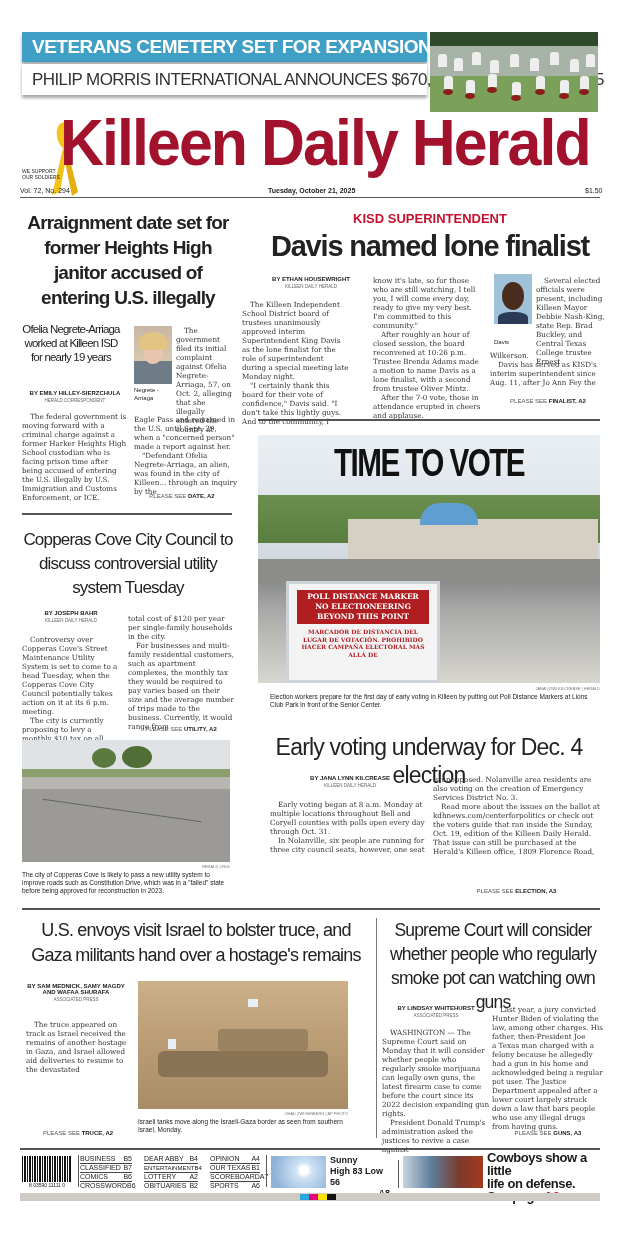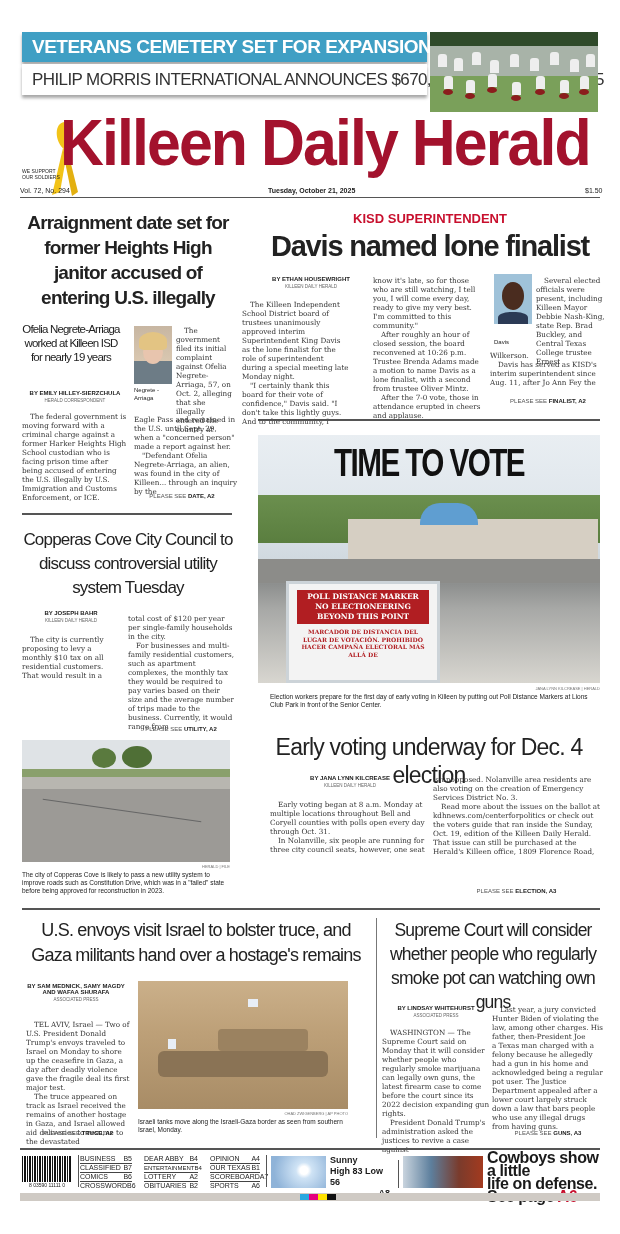--- a/index.html
+++ b/index.html
@@ -160,20 +160,21 @@
   <p>Read more about the issues on the ballot at kdhnews.com/centerforpolitics or check out the voters guide that ran inside the Sunday, Oct. 19, edition of the Killeen Daily Herald. That issue can still be purchased at the Herald's Killeen office, 1809 Florence Road,</p>
 </div>
 <div class="abs jump" style="left:433px;top:888px;width:167px"><span>PLEASE SEE</span> <b>ELECTION, A3</b></div>
 
 <div class="abs hl2" style="left:22px;top:528px;width:212px;font-size:17px;line-height:24px">Copperas Cove City Council to discuss controversial utility system Tuesday</div>
 <div class="abs" style="left:22px;top:610px;width:98px">
   <div class="by">BY JOSEPH BAHR</div>
   <div class="aff">KILLEEN DAILY HERALD</div>
 </div>
 <div class="abs body" style="left:22px;top:635px;width:98px">
+  <p>Controversy over Copperas Cove's Street Maintenance Utility System is set to come to a head Tuesday, when the Copperas Cove City Council potentially takes action on it at its 6 p.m. meeting.</p>
   <p>The city is currently proposing to levy a monthly $10 tax on all residential customers. That would result in a</p>
 </div>
 <div class="abs body" style="left:128px;top:614px;width:106px">
   <p style="text-indent:0">total cost of $120 per year per single-family households in the city.</p>
   <p>For businesses and multi-family residential customers, such as apartment complexes, the monthly tax they would be required to pay varies based on their size and the average number of trips made to the business. Currently, it would range from</p>
 </div>
 <div class="abs jump" style="left:128px;top:726px;width:106px"><span>PLEASE SEE</span> <b>UTILITY, A2</b></div>
 <div class="abs photo" style="left:22px;top:740px;width:208px;height:122px;background:linear-gradient(#dfe3e6 0 24%,#8aa06c 24% 30%,#b8b6b0 30% 40%,#9c9a96 40% 100%)">
   <div style="position:absolute;left:70px;top:8px;width:24px;height:20px;background:#5a7a3e;border-radius:50%"></div>
   <div style="position:absolute;left:100px;top:6px;width:30px;height:22px;background:#4f6f36;border-radius:50%"></div>
@@ -182,21 +183,20 @@
 <div class="abs cred" style="left:22px;top:864px;width:208px">HERALD | FILE</div>
 <div class="abs cap" style="left:22px;top:871px;width:208px">The city of Copperas Cove is likely to pass a new utility system to improve roads such as Constitution Drive, which was in a "failed" state before being approved for reconstruction in 2023.</div>
 <div class="abs hr" style="left:22px;top:908px;width:578px;height:1.5px"></div>
 
 <div class="abs hl2" style="left:22px;top:918px;width:348px;font-size:18px;line-height:25px">U.S. envoys visit Israel to bolster truce, and Gaza militants hand over a hostage's remains</div>
 <div class="abs" style="left:26px;top:983px;width:100px">
   <div class="by">BY SAM MEDNICK, SAMY MAGDY AND WAFAA SHURAFA</div>
   <div class="aff">ASSOCIATED PRESS</div>
 </div>
 <div class="abs body" style="left:26px;top:1020px;width:104px">
-  <p>TEL AVIV, Israel — Two of U.S. President Donald Trump's envoys traveled to Israel on Monday to shore up the ceasefire in Gaza, a day after deadly violence gave the fragile deal its first major test.</p>
   <p>The truce appeared on track as Israel received the remains of another hostage in Gaza, and Israel allowed aid deliveries to resume to the devastated</p>
 </div>
 <div class="abs jump" style="left:26px;top:1130px;width:104px"><span>PLEASE SEE</span> <b>TRUCE, A2</b></div>
 <div class="abs photo" style="left:138px;top:981px;width:210px;height:128px;background:linear-gradient(#cbb08a 0%,#bda078 40%,#a88c66 100%)">
   <div style="position:absolute;left:20px;top:70px;width:170px;height:26px;background:#8a7355;border-radius:6px"></div>
   <div style="position:absolute;left:80px;top:48px;width:90px;height:22px;background:#9b8260;border-radius:4px"></div>
   <div style="position:absolute;left:30px;top:58px;width:8px;height:10px;background:#e8eef6"></div>
   <div style="position:absolute;left:110px;top:18px;width:10px;height:8px;background:#e8eef6"></div>
 </div>
 <div class="abs cred" style="left:138px;top:1111px;width:210px">OHAD ZWIGENBERG | AP PHOTO</div>
@@ -282,21 +282,21 @@
 <div class="abs" style="left:266px;top:1155px;width:1px;height:32px;background:#555"></div>
 
 <div class="abs" style="left:271px;top:1156px;width:55px;height:32px;background:radial-gradient(circle at 60% 45%,#fff 0 4px,#cfe3f5 8px,#8fb3d8 30px)"></div>
 <div class="abs" style="left:330px;top:1155px;width:60px;font-family:'Liberation Sans',sans-serif;font-weight:bold;font-size:9px;line-height:11px">
   <div>Sunny</div>
   <div>High 83 Low 56</div>
   <div style="text-align:right">A8</div>
 </div>
 <div class="abs" style="left:398px;top:1160px;width:1px;height:28px;background:#555"></div>
 <div class="abs photo" style="left:403px;top:1156px;width:80px;height:32px;background:linear-gradient(90deg,#c9d4de,#5d7f9d 35%,#7a3b2c 70%,#a33a1f)"></div>
-<div class="abs" style="left:487px;top:1151px;width:115px;font-family:'Liberation Sans',sans-serif;font-weight:bold;font-size:16px;line-height:13px;letter-spacing:-0.4px">
+<div class="abs" style="left:487px;top:1151px;width:115px;font-family:'Liberation Sans',sans-serif;font-weight:bold;font-size:13px;line-height:13px;letter-spacing:-0.4px">
   <div>Cowboys show a little</div>
   <div>life on defense.</div>
   <div><span>See page</span> <span style="color:#c8102e">A6</span></div>
 </div>
 <div class="abs" style="left:20px;top:1193px;width:580px;height:8px;background:#cfcac4"></div>
 <div class="abs" style="left:300px;top:1194px;width:36px;height:6px;display:flex">
   <div style="flex:1;background:#29a8e0"></div>
     <div style="flex:1;background:#e5007e"></div>
     <div style="flex:1;background:#ffe200"></div>
     <div style="flex:1;background:#111"></div>

